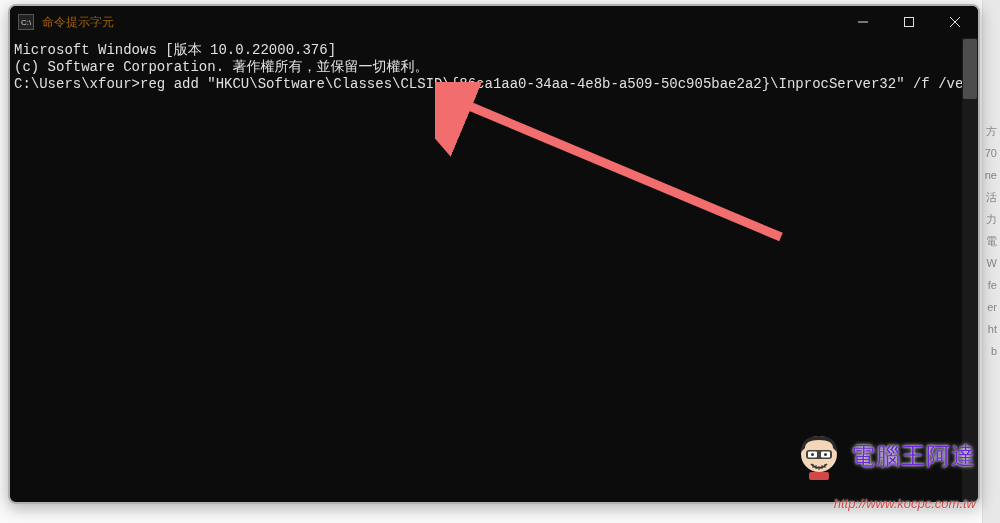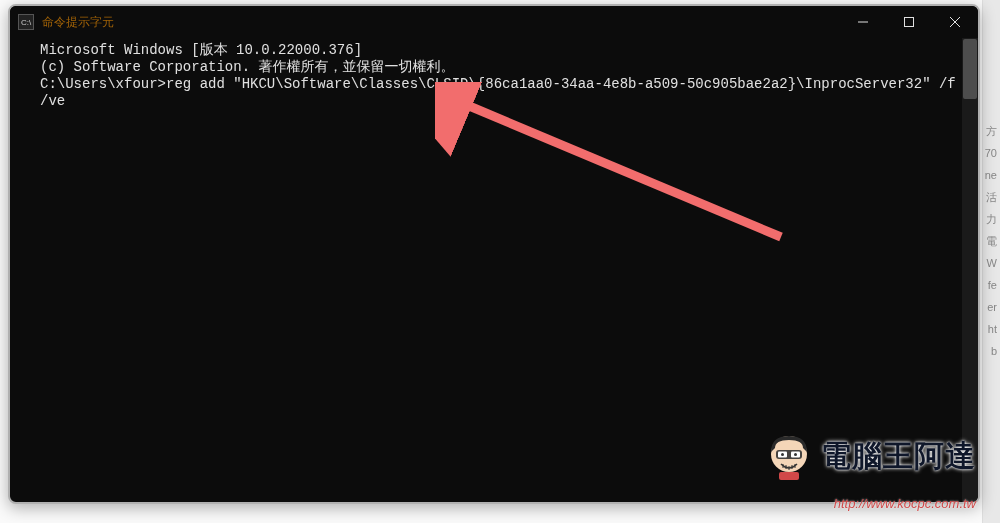--- a/index.html
+++ b/index.html
@@ -83,28 +83,27 @@
       display: flex;
       align-items: center;
       justify-content: center;
       color: #e0e0e0;
     }
     .titlebar-btn svg {
       width: 10px;
       height: 10px;
     }
     .terminal-body {
-      padding: 4px 14px;
+      padding: 4px 4px;
       font-family: 'Consolas', 'Courier New', monospace;
       font-size: 14px;
       color: #e0e0e0;
       line-height: 17px;
       position: relative;
       height: calc(100% - 32px);
-      margin-left: 16px;
     }
     .terminal-line {
       white-space: pre-wrap;
       word-break: break-all;
     }
     .scrollbar {
       position: absolute;
       right: 0;
       top: 32px;
       width: 16px;
@@ -137,23 +136,23 @@
       align-items: center;
       justify-content: flex-end;
       gap: 8px;
     }
     .watermark-face {
       width: 48px;
       height: 48px;
     }
     .watermark-text {
       font-family: 'Microsoft JhengHei', sans-serif;
-      font-size: 30px;
-      font-weight: bold;
-      color: #0f172a;
+      font-size: 24px;
+      font-weight: normal;
+      color: #6d28d9;
       text-shadow: 0 0 2px #fff, 0 0 4px #fff;
       letter-spacing: 1px;
     }
     .watermark-url {
       font-family: Arial, sans-serif;
       font-size: 13px;
       color: #d04848;
       text-shadow: 0 0 2px #fff;
       margin-top: 16px;
       font-style: italic;

